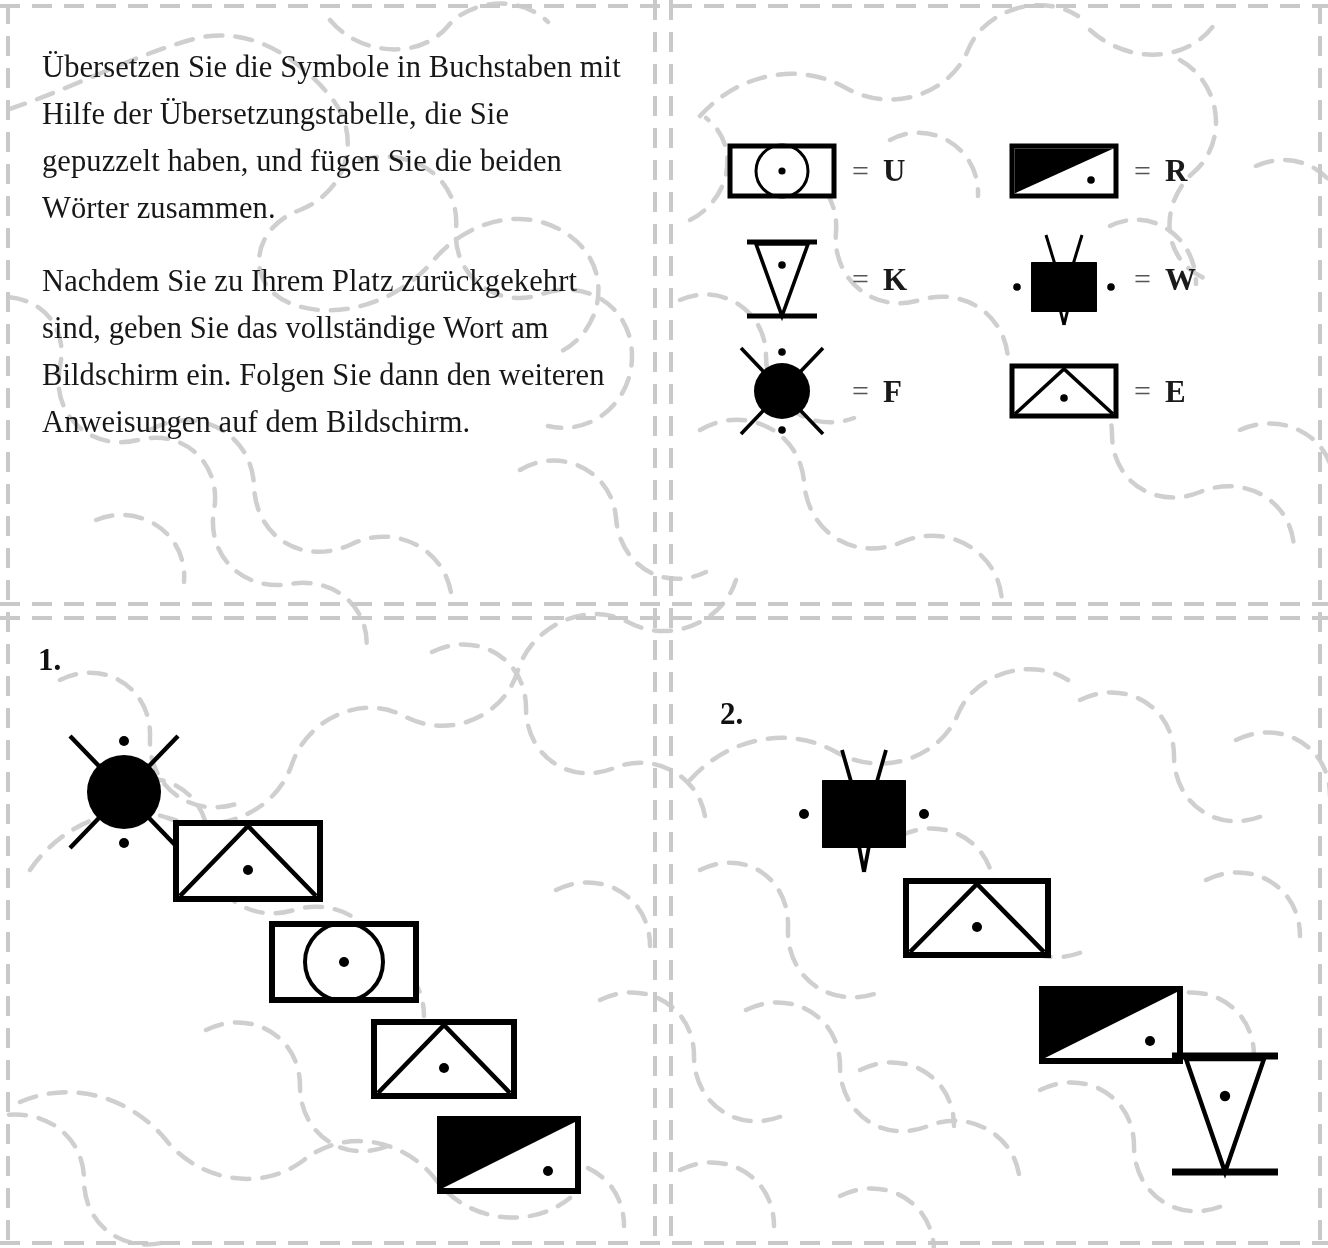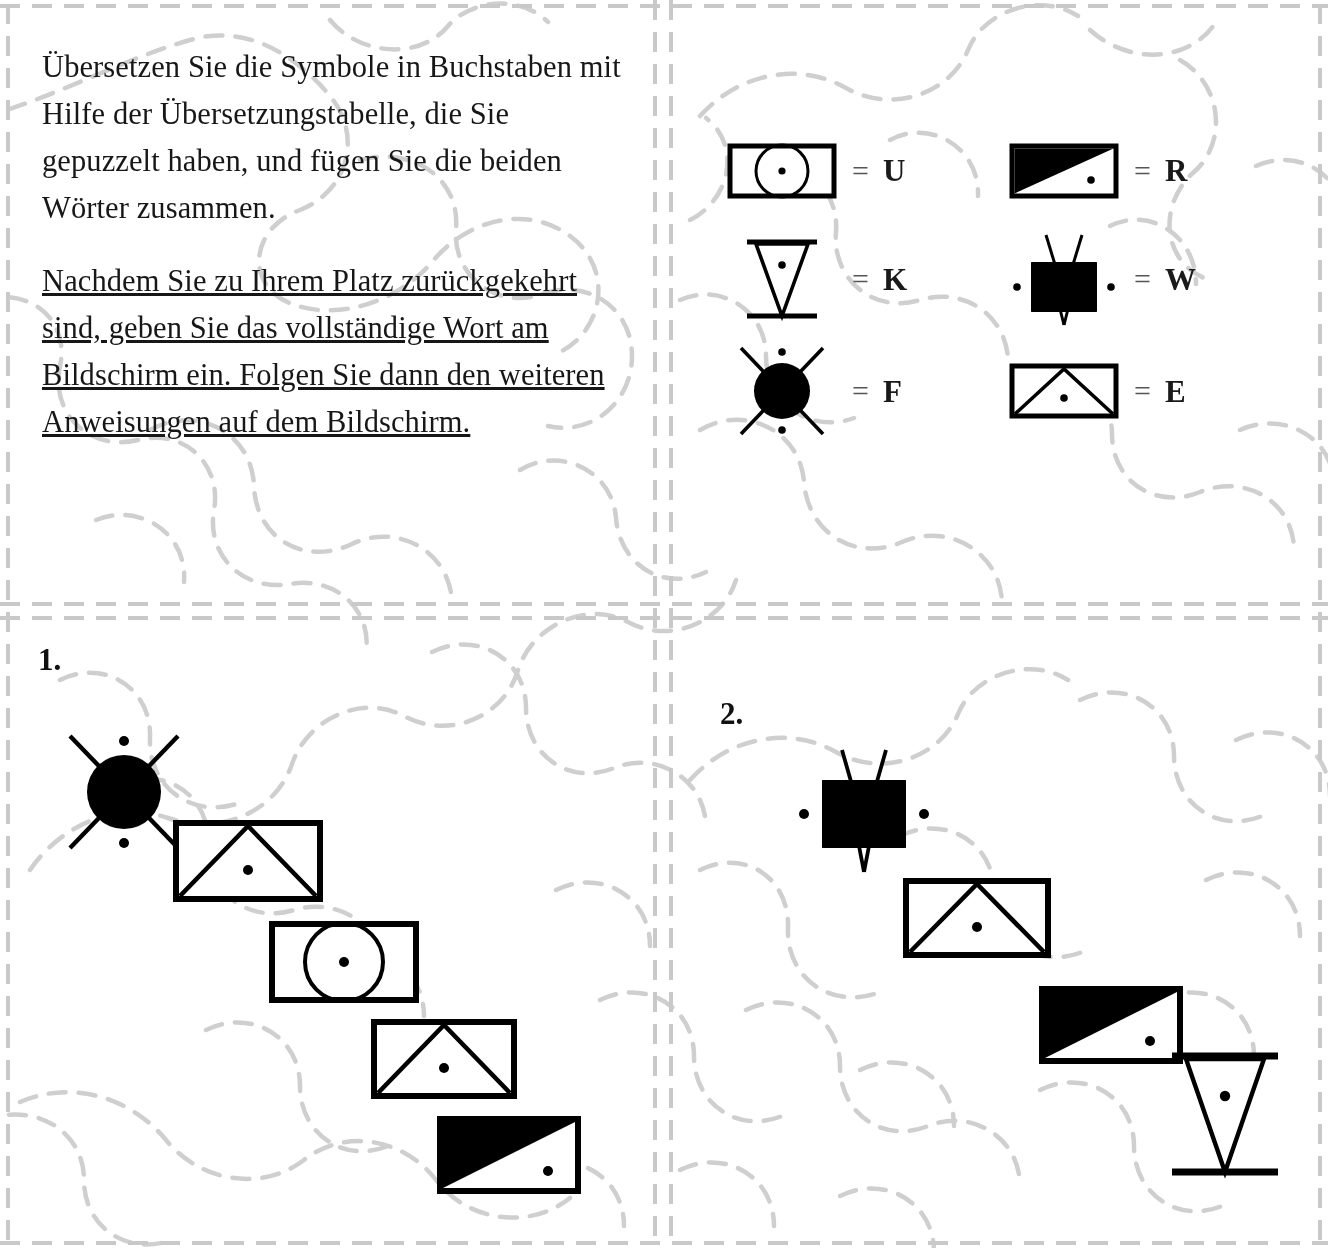--- a/index.html
+++ b/index.html
@@ -35,21 +35,21 @@
     left:42px; top:44px; width:590px;
   }
   .instr-p{
     font-size:30.5px;
     line-height:47px;
     color:#171717;
     letter-spacing:.1px;
     margin:0 0 26px 0;
     font-family:"Liberation Serif","DejaVu Serif",serif;
   }
-  .instr-p:last-child{margin-bottom:0;text-decoration:underline;}
+  .instr-p:last-child{margin-bottom:0;}
 
   
   #panel-legend{ left:668px; top:0; width:660px; height:612px; }
   .legend-grid{
     position:absolute;
     left:58px; top:118px;
     width:540px;
     display:grid;
     grid-template-columns:258px 258px;
     grid-template-rows:105px 112px 112px;

